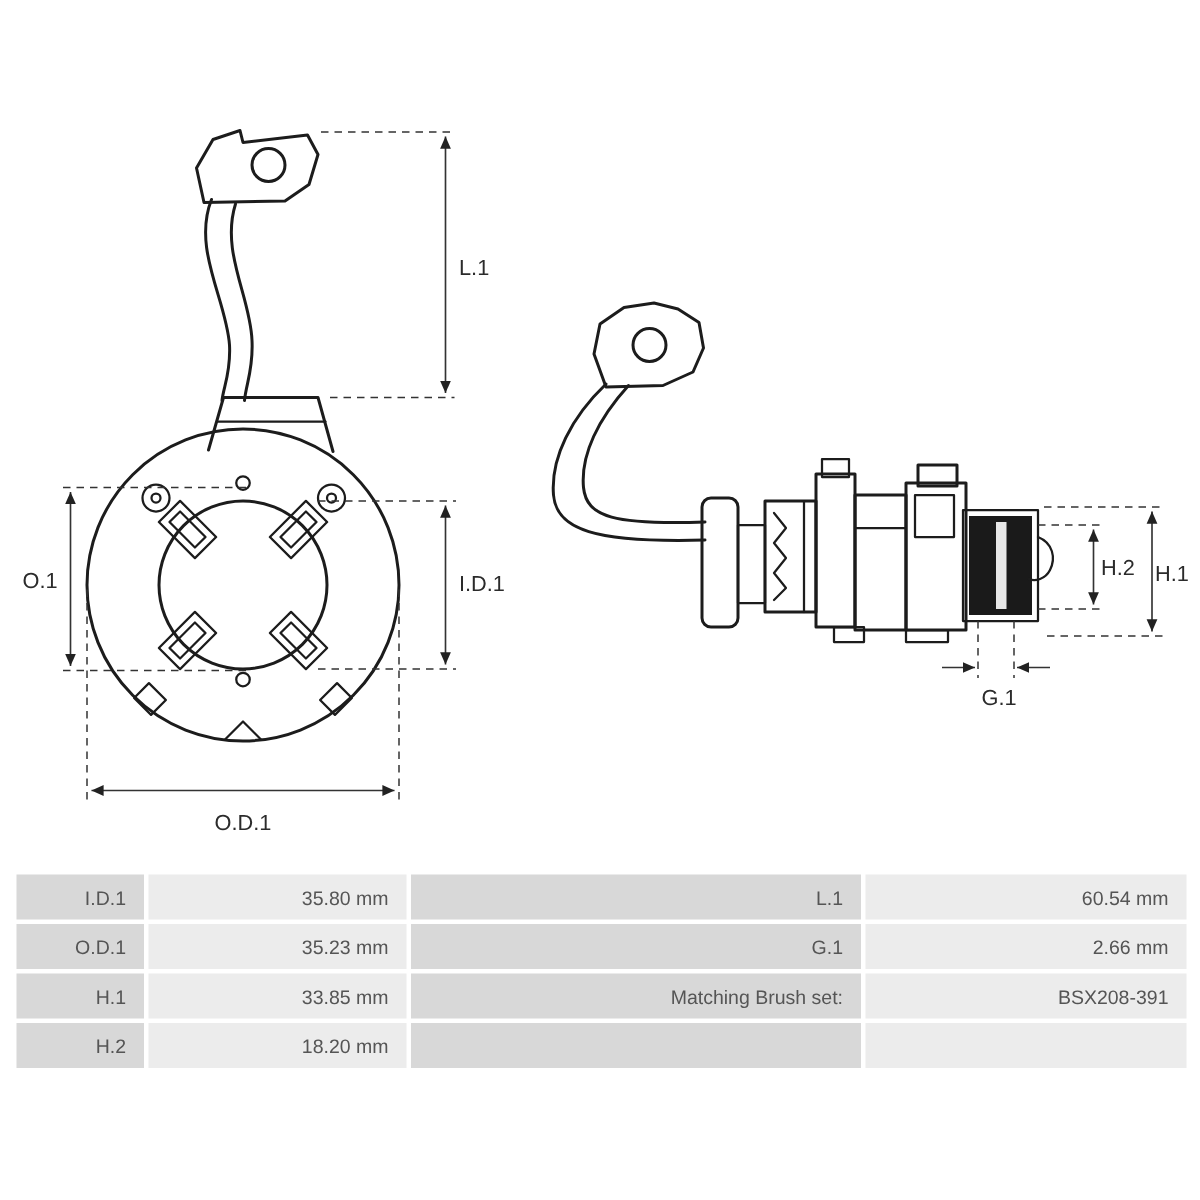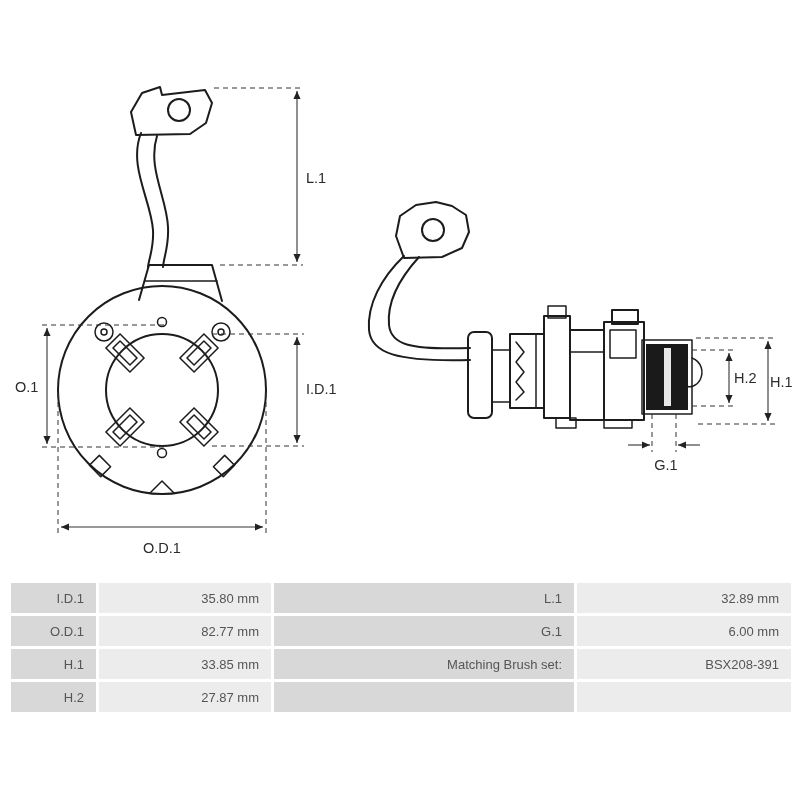--- a/index.html
+++ b/index.html
@@ -169,34 +169,34 @@
     <col style="width:85px">
       <col style="width:172px">
       <col style="width:300px">
       <col style="width:214px">
   </colgroup>
   <tbody>
     <tr>
       <td class="lbl">I.D.1</td>
       <td class="val">35.80 mm</td>
       <td class="lbl">L.1</td>
-      <td class="val">32.89 mm</td>
+      <td class="val">60.54 mm</td>
     </tr>
     <tr>
       <td class="lbl">O.D.1</td>
-      <td class="val">82.77 mm</td>
+      <td class="val">35.23 mm</td>
       <td class="lbl">G.1</td>
-      <td class="val">6.00 mm</td>
+      <td class="val">2.66 mm</td>
     </tr>
     <tr>
       <td class="lbl">H.1</td>
       <td class="val">33.85 mm</td>
       <td class="lbl">Matching Brush set:</td>
       <td class="val">BSX208-391</td>
     </tr>
     <tr>
       <td class="lbl">H.2</td>
-      <td class="val">27.87 mm</td>
+      <td class="val">18.20 mm</td>
       <td class="lbl"></td>
       <td class="val"></td>
     </tr>
   </tbody>
 </table>
 
 </body></html>

